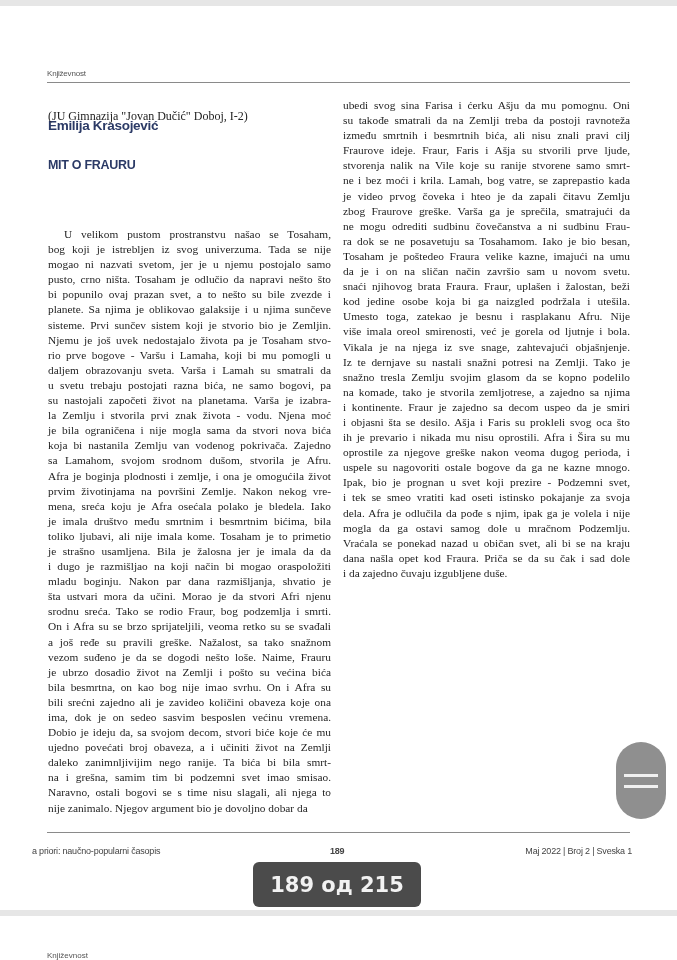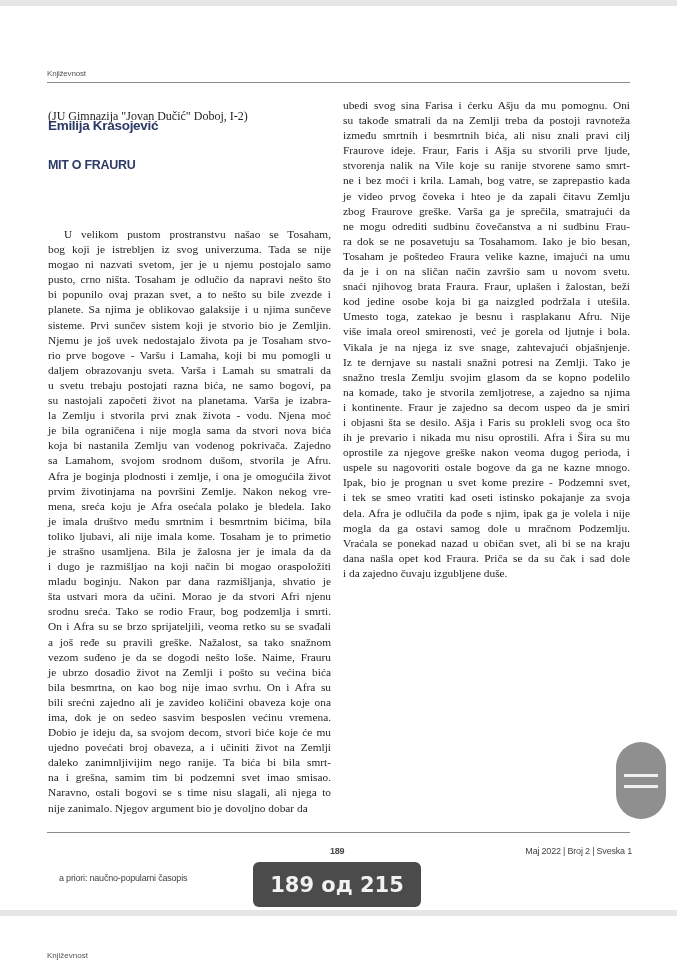--- a/index.html
+++ b/index.html
@@ -45,21 +45,21 @@
   .col-left { left:48px; top:183px; width:283px; }
   .col-left .ln:first-child { text-indent:16px;margin-top:38px; }
   .col-right { left:343px; top:92px; width:287px; }
   .footer-rule {
     position:absolute; left:47px; top:826px; width:583px; height:1px; background:#8a8a8a;
   }
   .footer {
     position:absolute; top:840px; font-family:"Liberation Sans", sans-serif;
     font-size:9px; color:#444; letter-spacing:-0.2px;
   }
-  .footer-left { left:59px;margin-top:27px; }
+  .footer-left { left:32px; }
   .footer-center { left:330px; font-weight:bold; }
   .footer-right { right:45px; }
   .page-toast {
     position:absolute; left:253px; top:862px; width:168px; height:45px;
     background:rgba(60,60,60,0.92); border-radius:6px; color:#f2f2f2;
     font-family:"DejaVu Sans", sans-serif; font-size:21px;
     display:flex; align-items:center; justify-content:center;font-weight:bold;
   }
   .scroll-handle {
     position:absolute; left:616px; top:742px; width:50px; height:77px;
@@ -142,21 +142,21 @@
       <span class="ln">više imala oreol smirenosti, već je gorela od ljutnje i bola.</span>
       <span class="ln">Vikala je na njega iz sve snage, zahtevajući objašnjenje.</span>
       <span class="ln">Iz te dernjave su nastali snažni potresi na Zemlji. Tako je</span>
       <span class="ln">snažno tresla Zemlju svojim glasom da se kopno podelilo</span>
       <span class="ln">na komade, tako je stvorila zemljotrese, a zajedno sa njima</span>
       <span class="ln">i kontinente. Fraur je zajedno sa decom uspeo da je smiri</span>
       <span class="ln">i objasni šta se desilo. Ašja i Faris su prokleli svog oca što</span>
       <span class="ln">ih je prevario i nikada mu nisu oprostili. Afra i Šira su mu</span>
       <span class="ln">oprostile za njegove greške nakon veoma dugog perioda, i</span>
       <span class="ln">uspele su nagovoriti ostale bogove da ga ne kazne mnogo.</span>
-      <span class="ln">Ipak, bio je prognan u svet kome prezire - Podzemni svet,</span>
+      <span class="ln">Ipak, bio je prognan u svet koji prezire - Podzemni svet,</span>
       <span class="ln">i tek se smeo vratiti kad oseti istinsko pokajanje za svoja</span>
       <span class="ln">dela. Afra je odlučila da pođe s njim, ipak ga je volela i nije</span>
       <span class="ln">mogla da ga ostavi samog dole u mračnom Podzemlju.</span>
       <span class="ln">Vraćala se ponekad nazad u običan svet, ali bi se na kraju</span>
       <span class="ln">dana našla opet kod Fraura. Priča se da su čak i sad dole</span>
       <span class="ln last">i da zajedno čuvaju izgubljene duše.</span>
     </div>
 
   <div class="footer-rule"></div>
   <div class="footer footer-left">a priori: naučno-popularni časopis</div>

